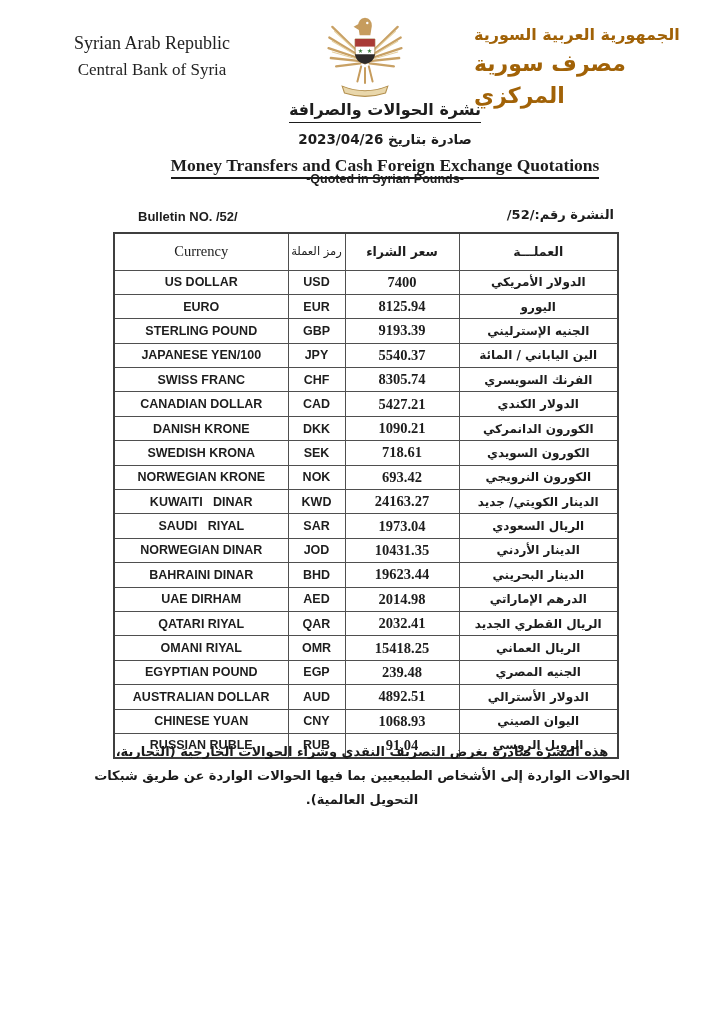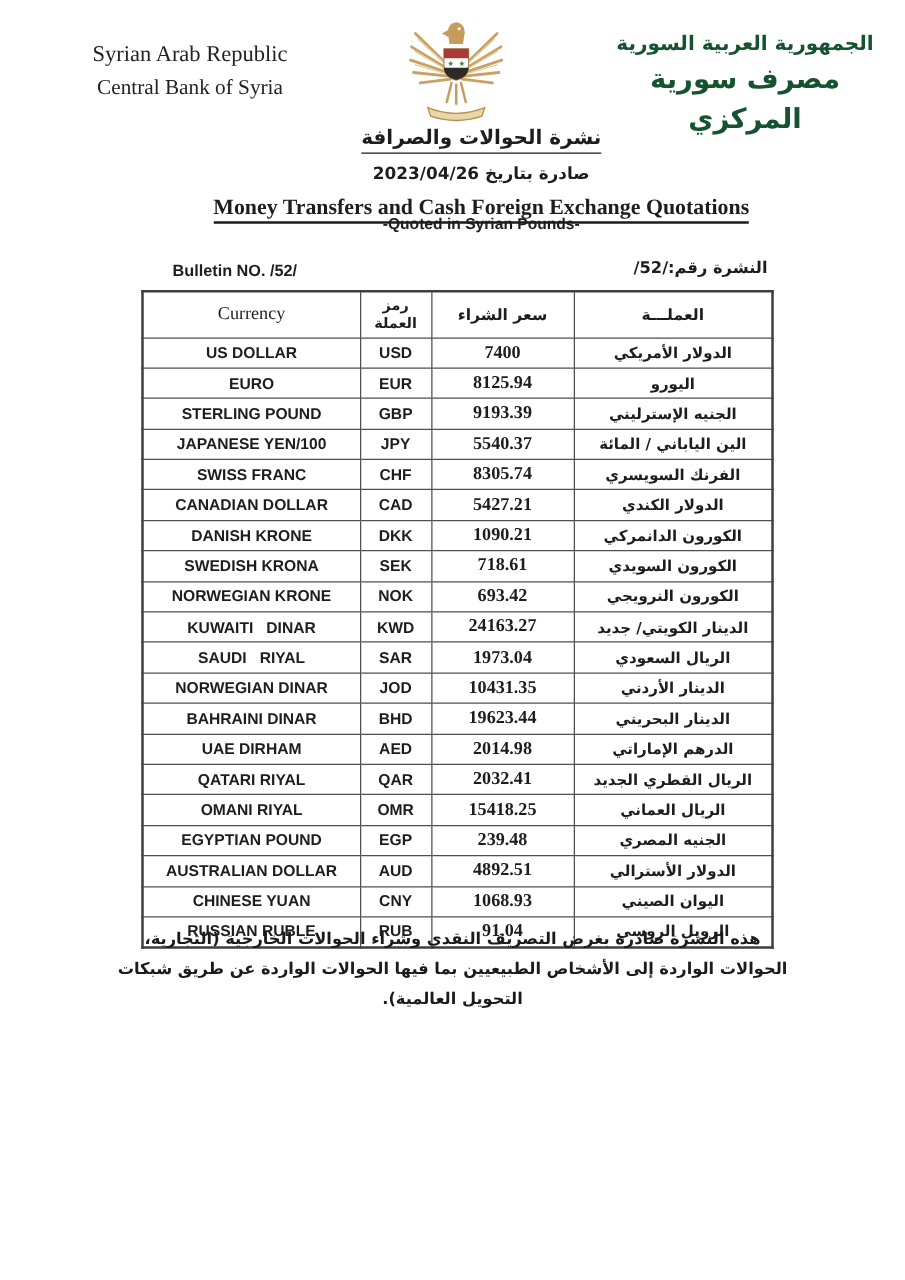--- a/index.html
+++ b/index.html
@@ -5,22 +5,22 @@
   html,body{margin:0;padding:0;background:#ffffff;}
   body{width:724px;height:1024px;font-family:"Liberation Sans",sans-serif;color:#1d1d1d;}
   .page{position:relative;width:724px;height:1004px;background:#fff;overflow:hidden;}
 
   
   .org-en{position:absolute;left:40px;top:30px;width:224px;text-align:center;
           font-family:"Liberation Serif",serif;color:#222;}
   .org-en .l1{font-size:18px;line-height:26px;}
   .org-en .l2{font-size:17px;line-height:28px;}
   .emblem{position:absolute;left:327px;top:16px;width:76px;height:84px;}
-  .org-ar{position:absolute;right:6px;top:22px;width:244px;text-align:center;
-          font-family:"DejaVu Sans",sans-serif;font-weight:bold;color:#14532d;}
+  .org-ar{position:absolute;right:6px;top:22px;width:244px;text-align:left;
+          font-family:"DejaVu Sans",sans-serif;font-weight:bold;color:#a16207;}
   .org-ar .l1{font-size:16px;line-height:26px;}
   .org-ar .l2{font-size:22px;line-height:32px;}
 
   
   .t-center{position:absolute;left:0;width:724px;text-align:center;margin-left:23px;}
   .title-ar{top:100px;font-family:"DejaVu Sans",sans-serif;font-weight:bold;font-size:16px;}
   .title-ar span{border-bottom:1.6px solid #1d1d1d;padding-bottom:3px;}
   .date-line{top:131px;font-family:"DejaVu Sans",sans-serif;font-weight:bold;font-size:13.5px;direction:ltr;}
   .title-en{top:155px;font-family:"Liberation Serif",serif;font-weight:bold;font-size:17.5px;}
   .title-en span{border-bottom:2px solid #1d1d1d;padding-bottom:2px;}
@@ -32,21 +32,21 @@
 
   
   table.rates{position:absolute;left:113px;top:232px;width:504px;border-collapse:collapse;
               table-layout:fixed;}
   table.rates td,table.rates th{border:1px solid #4f4f4f;padding:0;text-align:center;vertical-align:middle;}
   table.rates{border:2px solid #3f3f3f;}
   tr.hrow{height:37px;}
   tr.drow,tbody tr{height:24.4px;}
   .h-en{font-family:"Liberation Serif",serif;font-weight:normal;font-size:14.5px;}
   .h-ar{font-family:"DejaVu Sans",sans-serif;font-weight:bold;font-size:12.5px;direction:rtl;}
-  .h-ar-small{font-family:"DejaVu Sans",sans-serif;font-weight:bold;font-size:11.5px;line-height:1.2;direction:rtl;}
+  .h-ar-small{font-family:"DejaVu Sans",sans-serif;font-weight:normal;font-size:11.5px;line-height:1.2;direction:rtl;}
   .c-en{font-family:"Liberation Sans",sans-serif;font-weight:bold;font-size:12.5px;white-space:pre;}
   .c-code{font-family:"Liberation Sans",sans-serif;font-weight:bold;font-size:12.5px;}
   .c-rate{font-family:"Liberation Serif",serif;font-weight:bold;font-size:14.5px;}
   .c-ar{font-family:"DejaVu Sans",sans-serif;font-weight:bold;font-size:12px;direction:rtl;}
 
   
   .footer-note{position:absolute;left:88px;top:740px;width:548px;direction:rtl;text-align:center;
                font-family:"DejaVu Sans",sans-serif;font-weight:bold;font-size:13px;line-height:24px;
                color:#1b1b1b;}
 </style>

